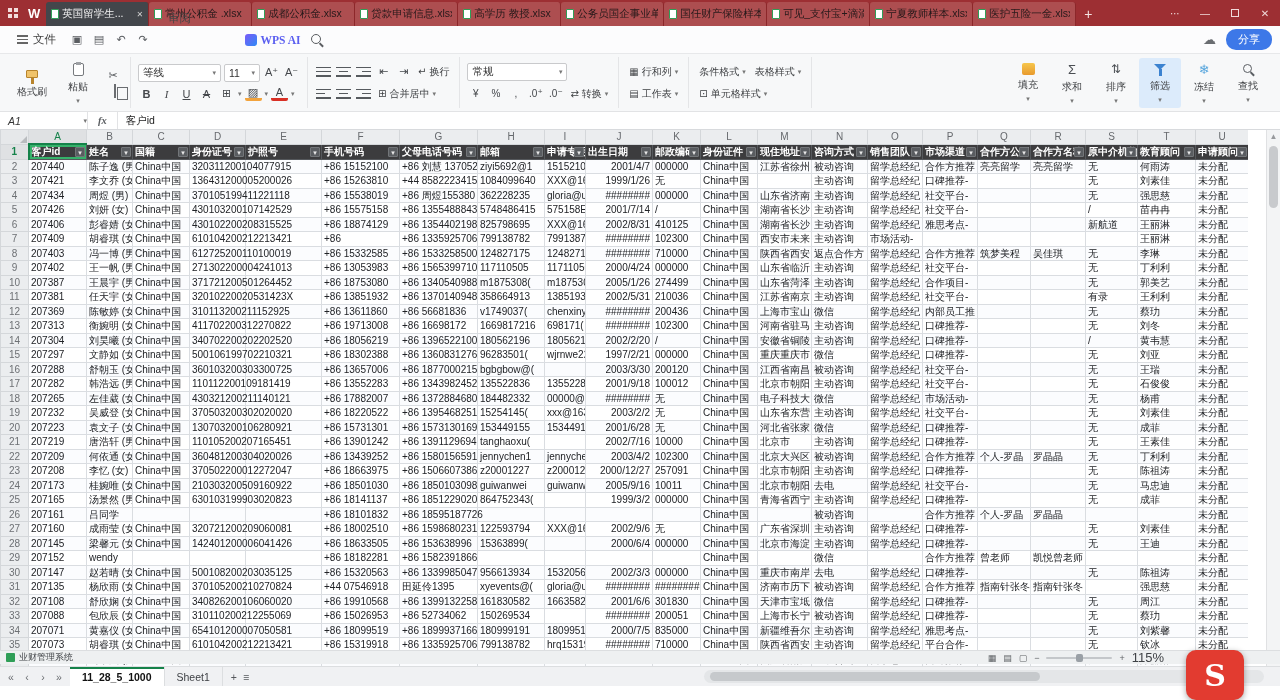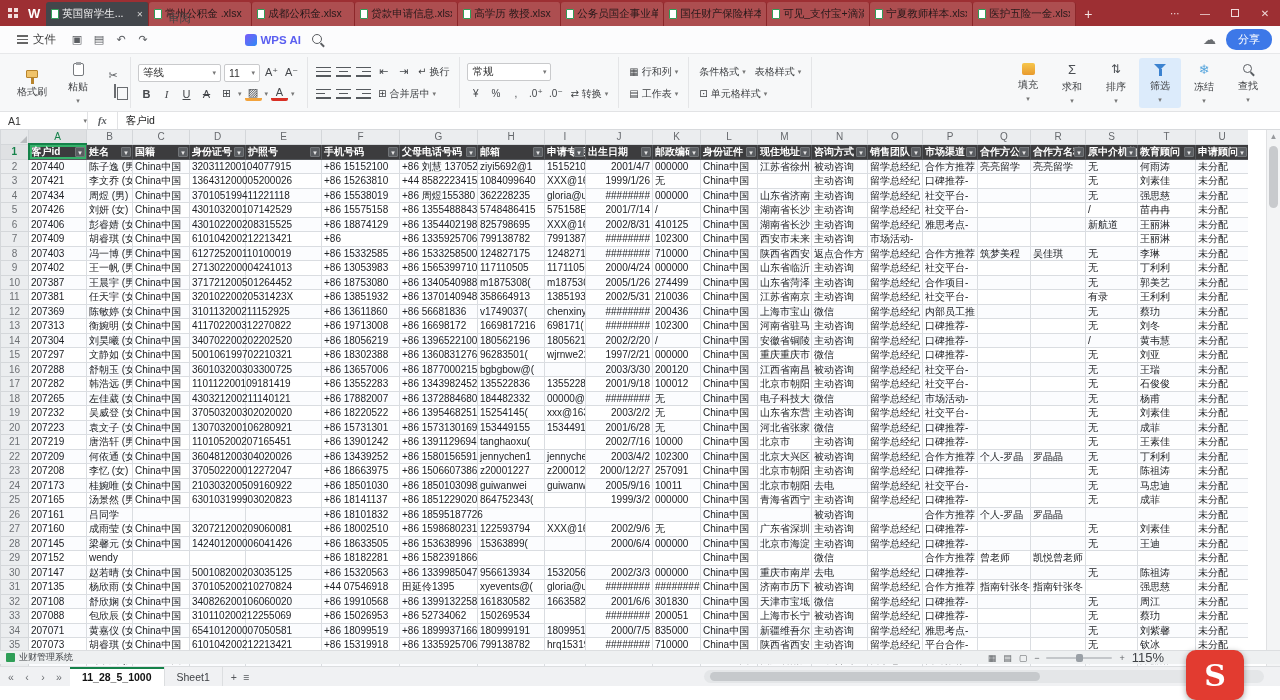--- a/index.html
+++ b/index.html
@@ -29,21 +29,21 @@
   .menubar{position:absolute;left:0;top:26px;width:1280px;height:28px;background:#fcfcfd;border-bottom:1px solid #e7e8ea;
            display:flex;align-items:center;padding:0 8px;gap:2px;font-size:11.5px;color:#454545;}
   .filebtn{display:flex;align-items:center;gap:5px;padding:2px 9px;}
   .hamb{display:block;width:11px;}
   .hamb b{display:block;height:1.5px;background:#666;margin:2px 0;}
   .qicons{display:flex;gap:2px;margin-right:4px;}
   .qicons span{width:20px;text-align:center;color:#5a5d61;font-size:11px;}
   .mitem{padding:4px 9px;border-radius:3px;white-space:nowrap;}
   .mitem.on{font-weight:700;color:#1d1d1d;box-shadow:inset 0 -2px 0 #b8393d;}
   .mitem.tool{background:#ecedef;margin-left:2px;}
-  .aiwrap{display:flex;align-items:center;gap:4px;margin-left:6px;}
+  .aiwrap{display:flex;align-items:center;gap:4px;margin-left:6px;font-family:Liberation Serif, serif;}
   .aibadge{width:12px;height:12px;border-radius:3px;background:linear-gradient(135deg,#7a5af8,#2f8af5);}
   .ailb{font-weight:700;color:#5b5ff0;}
   .mglass{position:relative;width:14px;height:14px;margin-left:8px;}
   .mglass:before{content:'';position:absolute;left:1px;top:1px;width:8px;height:8px;border:1.5px solid #5a5d61;border-radius:50%;}
   .mglass:after{content:'';position:absolute;right:0;bottom:1px;width:5px;height:1.5px;background:#5a5d61;transform:rotate(45deg);}
   .mright{margin-left:auto;display:flex;align-items:center;gap:10px;}
   .cloud{color:#6a6d71;font-size:13px;}
   .sharebtn{background:#3d78e8;color:#fff;border-radius:10px;padding:3px 12px;font-size:11px;}
 
   
@@ -86,21 +86,21 @@
   .ic-filter{position:relative;width:14px;height:13px;}
   .ic-filter:before{content:'';position:absolute;left:1px;top:1px;border:6px solid transparent;border-top:6px solid #3b82d0;}
   .ic-filter:after{content:'';position:absolute;left:6px;top:6px;width:3px;height:7px;background:#3b82d0;}
   .ic-find{position:relative;width:13px;height:13px;}
   .ic-find:before{content:'';position:absolute;left:1px;top:1px;width:7px;height:7px;border:1.5px solid #5a5e63;border-radius:50%;}
   .ic-find:after{content:'';position:absolute;right:0;bottom:1px;width:5px;height:1.5px;background:#5a5e63;transform:rotate(45deg);}
 
   
   .fbar{position:absolute;left:0;top:112px;width:1280px;height:18px;background:#fff;border-bottom:1px solid #d8dadd;
         display:flex;align-items:center;font-size:10.5px;color:#333;}
-  .namebox{width:88px;padding-left:8px;display:flex;align-items:center;justify-content:space-between;height:100%;border-right:1px solid #e2e3e5;}
+  .namebox{width:88px;padding-left:8px;display:flex;align-items:center;justify-content:space-between;height:100%;border-right:1px solid #e2e3e5;font-style:italic;}
   .fxlb{font-family:"Liberation Serif",serif;font-style:italic;padding:0 10px;color:#5a5d61;border-right:1px solid #e2e3e5;height:100%;display:flex;align-items:center;font-weight:bold;}
   .fval{padding-left:8px;color:#222;}
 
   
   .gridwrap{position:absolute;left:0;top:130px;width:1280px;height:536px;overflow:hidden;background:#fff;}
   table.sheet{table-layout:fixed;border-collapse:collapse;width:1248px;}
   table.sheet th,table.sheet td{padding:0 2px;overflow:hidden;white-space:nowrap;font-size:10px;line-height:13px;}
   .lrow th{height:12px;background:#ebedef;border:1px solid #d4d7da;border-top:none;color:#66696d;font-weight:400;font-size:9.5px;text-align:center;}
   .lrow th.corner{background:#e6e8ea;position:relative;}
   .lrow th.corner:after{content:'';position:absolute;right:1px;bottom:1px;border-left:7px solid transparent;border-bottom:7px solid #b9bcbf;}
@@ -360,21 +360,21 @@
             <span>⊞</span>
             <span>合并居中</span>
             <span class="caret">▾</span>
           </span>
         </div>
       </div>
     </div>
 
     <div class="rgroup numrow">
       <div class="rcol">
-        <span class="rsel" style="width:84px">
+        <span class="rsel" style="width:100px">
           <span>常规</span>
           <span class="caret">▾</span>
         </span>
         <div class="rrow">
           <span class="fi">¥</span>
           <span class="fi">%</span>
           <span class="fi">,</span>
           <span class="fi">.0⁺</span>
           <span class="fi">.0⁻</span>
           <span class="lblbtn">

